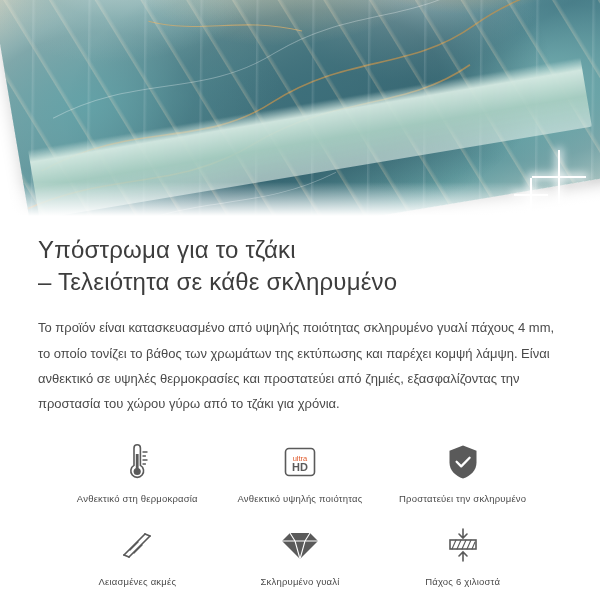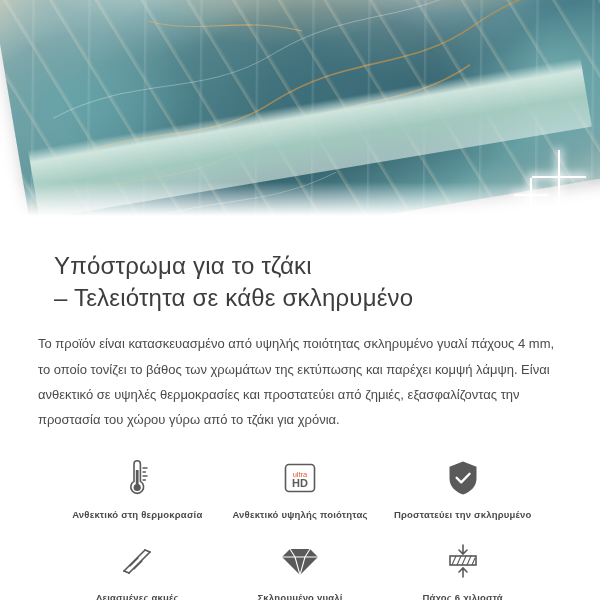--- a/index.html
+++ b/index.html
@@ -125,21 +125,21 @@
   
   .content {
     position: relative;
     padding: 12px 38px 0 38px;
   }
   .headline {
     font-size: 24px;
     line-height: 1.32;
     color: #3d3d3d;
     font-weight: 400;
-    margin: 16px;
+    margin: 0;
     letter-spacing: .2px;
   }
   .headline .line2 { display: block; }
   .body-copy {
     margin: 18px 0 0 0;
     font-size: 13px;
     line-height: 1.95;
     color: #4a4a4a;
     max-width: 526px;
   }
@@ -163,21 +163,20 @@
     height: 46px;
     display: flex;
     align-items: center;
     justify-content: center;
     margin-bottom: 8px;
   }
   .feature-label {
     font-size: 9.5px;
     color: #4a4a4a;
     letter-spacing: .2px;
-    font-weight: bold;
   }
   svg { display: block; }
 </style>
 </head>
 <body>
 
 <div class="page">
 
   <div class="hero">
     <div class="hero-inner">

